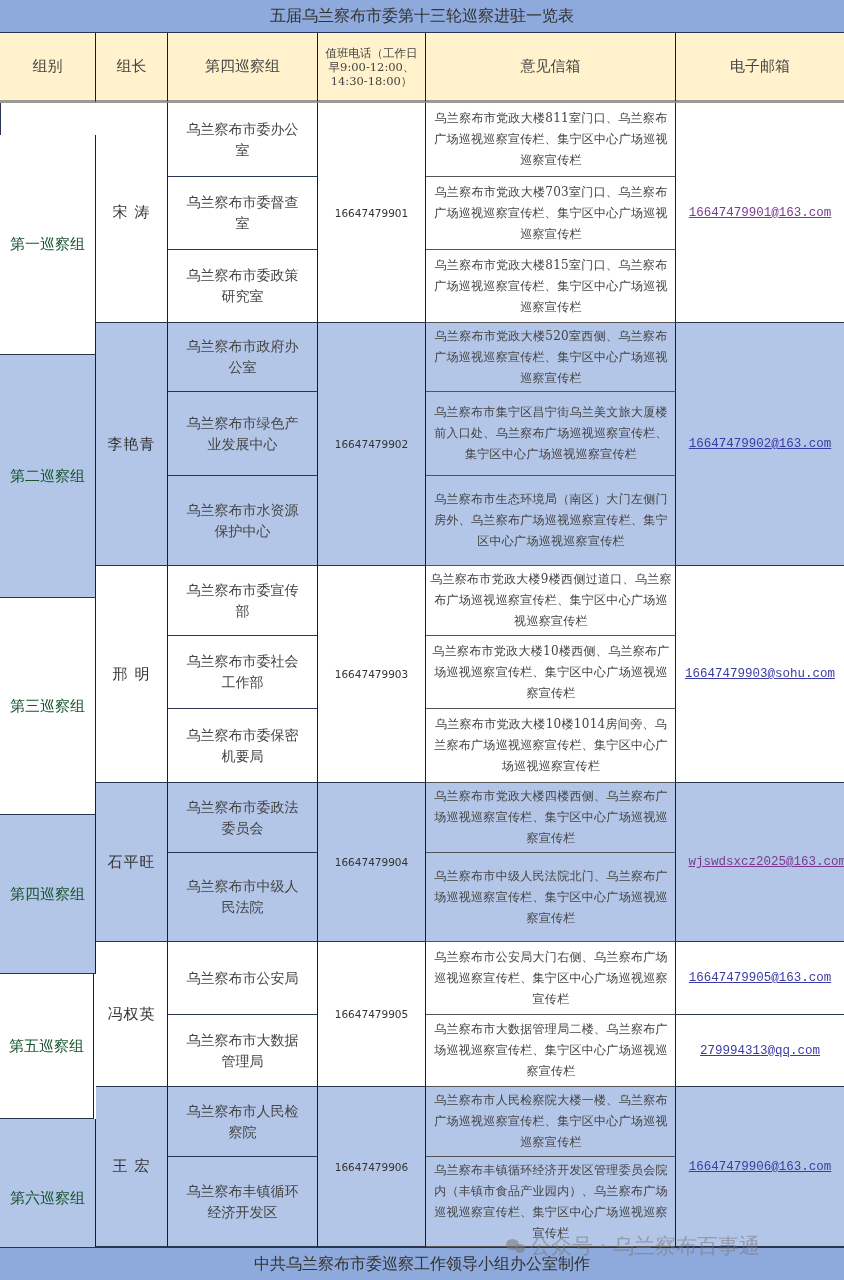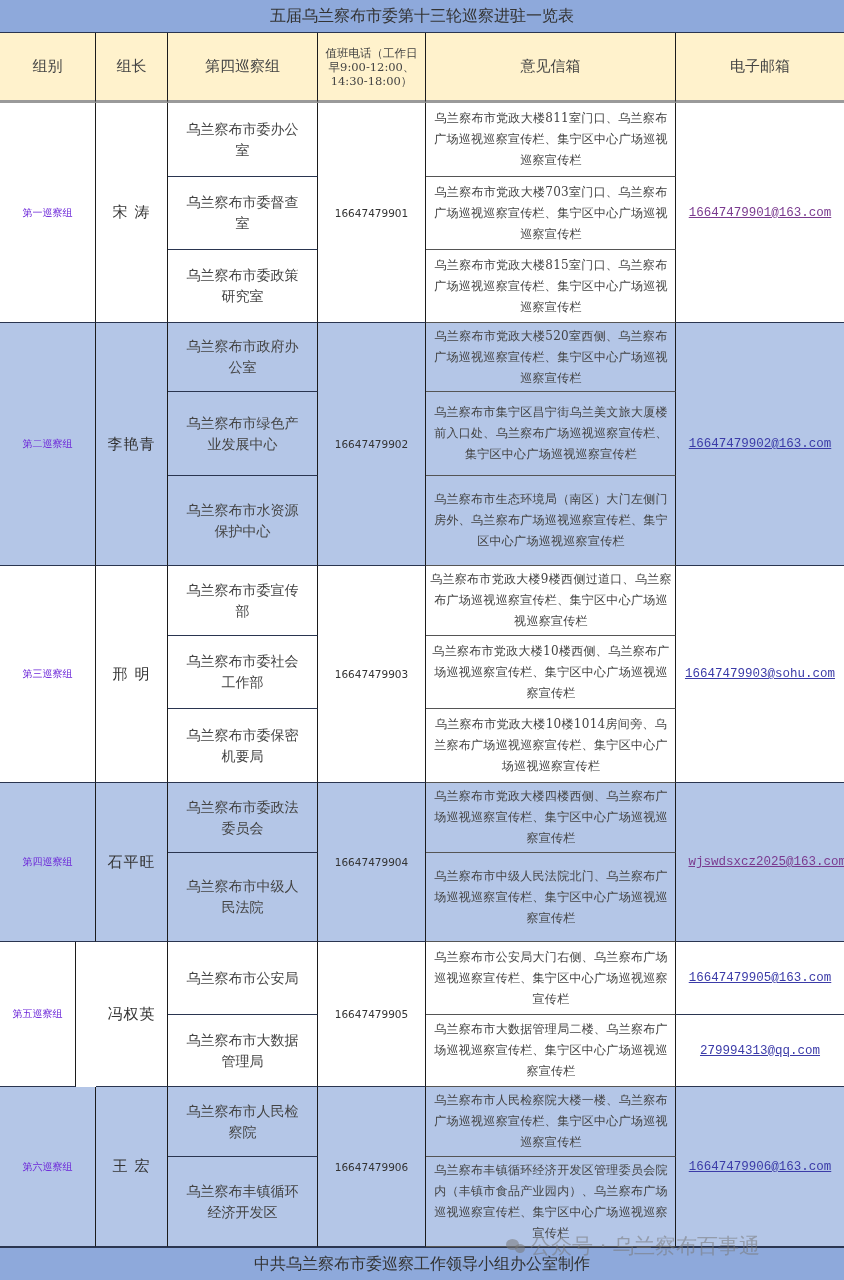--- a/index.html
+++ b/index.html
@@ -11,21 +11,21 @@
                display:flex; align-items:center; justify-content:center; font-size:16px; color:#333; }
   .hdr { position:absolute; top:33px; height:70px; background:#fff2cc; box-sizing:border-box;
          border-right:1px solid #1c1c1c; border-bottom:3px solid #9a9a9a;
          display:flex; align-items:center; justify-content:center; text-align:center;
          font-size:15px; color:#444; }
   .hdr.small { font-size:11.5px; line-height:14px; padding:0 4px; }
   .cell { position:absolute; box-sizing:border-box; display:flex; align-items:center; justify-content:center;
           text-align:center; border-right:1px solid #1c1c1c; border-bottom:1px solid #2a3550; }
   .blue { background:#b4c6e7; }
   .white { background:#ffffff; }
-  .grp { font-size:10px; color:#6d28d9; }
+  .grp { font-size:15px; color:#14532d;margin-top:32px; }
   .leader { font-size:15px; color:#333; letter-spacing:1px; }
   .target { font-size:14px; line-height:21px; color:#444; padding:0 14px; }
   .phone { font-size:10.5px; color:#333; font-family:"DejaVu Sans","Liberation Sans",sans-serif; }
   .mailbox { font-size:12px; line-height:21px; color:#444; justify-content:flex-start; text-align:center;
              padding:0 3px 0 4px; letter-spacing:0.3px; border-bottom:1px solid #555; }
   .email { font-family:"Liberation Mono","DejaVu Sans Mono",monospace; font-size:12.5px; color:#3b3ba8;
            text-decoration:underline; white-space:nowrap; }
   .email.purple { color:#7a3a8f; }
   .email-cell { border-right:none; }
   .footer { position:absolute; left:0; top:1247px; width:844px; height:33px; background:#8ea9db;
@@ -95,21 +95,21 @@
 <div class="cell blue leader" style="left:96px;top:783px;width:72px;height:159px;">石平旺</div>
 <div class="cell blue target" style="left:168px;top:783px;width:150px;height:70px;">乌兰察布市委政法委员会</div>
 <div class="cell blue target" style="left:168px;top:853px;width:150px;height:89px;">乌兰察布市中级人民法院</div>
 <div class="cell blue phone" style="left:318px;top:783px;width:108px;height:159px;">16647479904</div>
 <div class="cell blue mailbox" style="left:426px;top:783px;width:250px;height:70px;">乌兰察布市党政大楼四楼西侧、乌兰察布广场巡视巡察宣传栏、集宁区中心广场巡视巡察宣传栏</div>
 <div class="cell blue mailbox" style="left:426px;top:853px;width:250px;height:89px;">乌兰察布市中级人民法院北门、乌兰察布广场巡视巡察宣传栏、集宁区中心广场巡视巡察宣传栏</div>
 <div class="cell blue email-cell" style="left:676px;top:783px;width:168px;height:159px;justify-content:flex-end;">
   <span class="email purple" style="margin-right:-2px;">wjswdsxcz2025@163.com</span>
 </div>
 
-<div class="cell white grp" style="left:0;top:942px;width:76px;height:145px;">第五巡察组</div>
+<div class="cell white grp" style="left:0;top:942px;width:94px;height:145px;">第五巡察组</div>
 <div class="cell white leader" style="left:96px;top:942px;width:72px;height:145px;">冯权英</div>
 <div class="cell white target" style="left:168px;top:942px;width:150px;height:73px;">乌兰察布市公安局</div>
 <div class="cell white target" style="left:168px;top:1015px;width:150px;height:72px;">乌兰察布市大数据管理局</div>
 <div class="cell white phone" style="left:318px;top:942px;width:108px;height:145px;">16647479905</div>
 <div class="cell white mailbox" style="left:426px;top:942px;width:250px;height:73px;">乌兰察布市公安局大门右侧、乌兰察布广场巡视巡察宣传栏、集宁区中心广场巡视巡察宣传栏</div>
 <div class="cell white mailbox" style="left:426px;top:1015px;width:250px;height:72px;">乌兰察布市大数据管理局二楼、乌兰察布广场巡视巡察宣传栏、集宁区中心广场巡视巡察宣传栏</div>
 <div class="cell white email-cell" style="left:676px;top:942px;width:168px;height:73px;">
   <span class="email">16647479905@163.com</span>
 </div>
 <div class="cell white email-cell" style="left:676px;top:1015px;width:168px;height:72px;">

